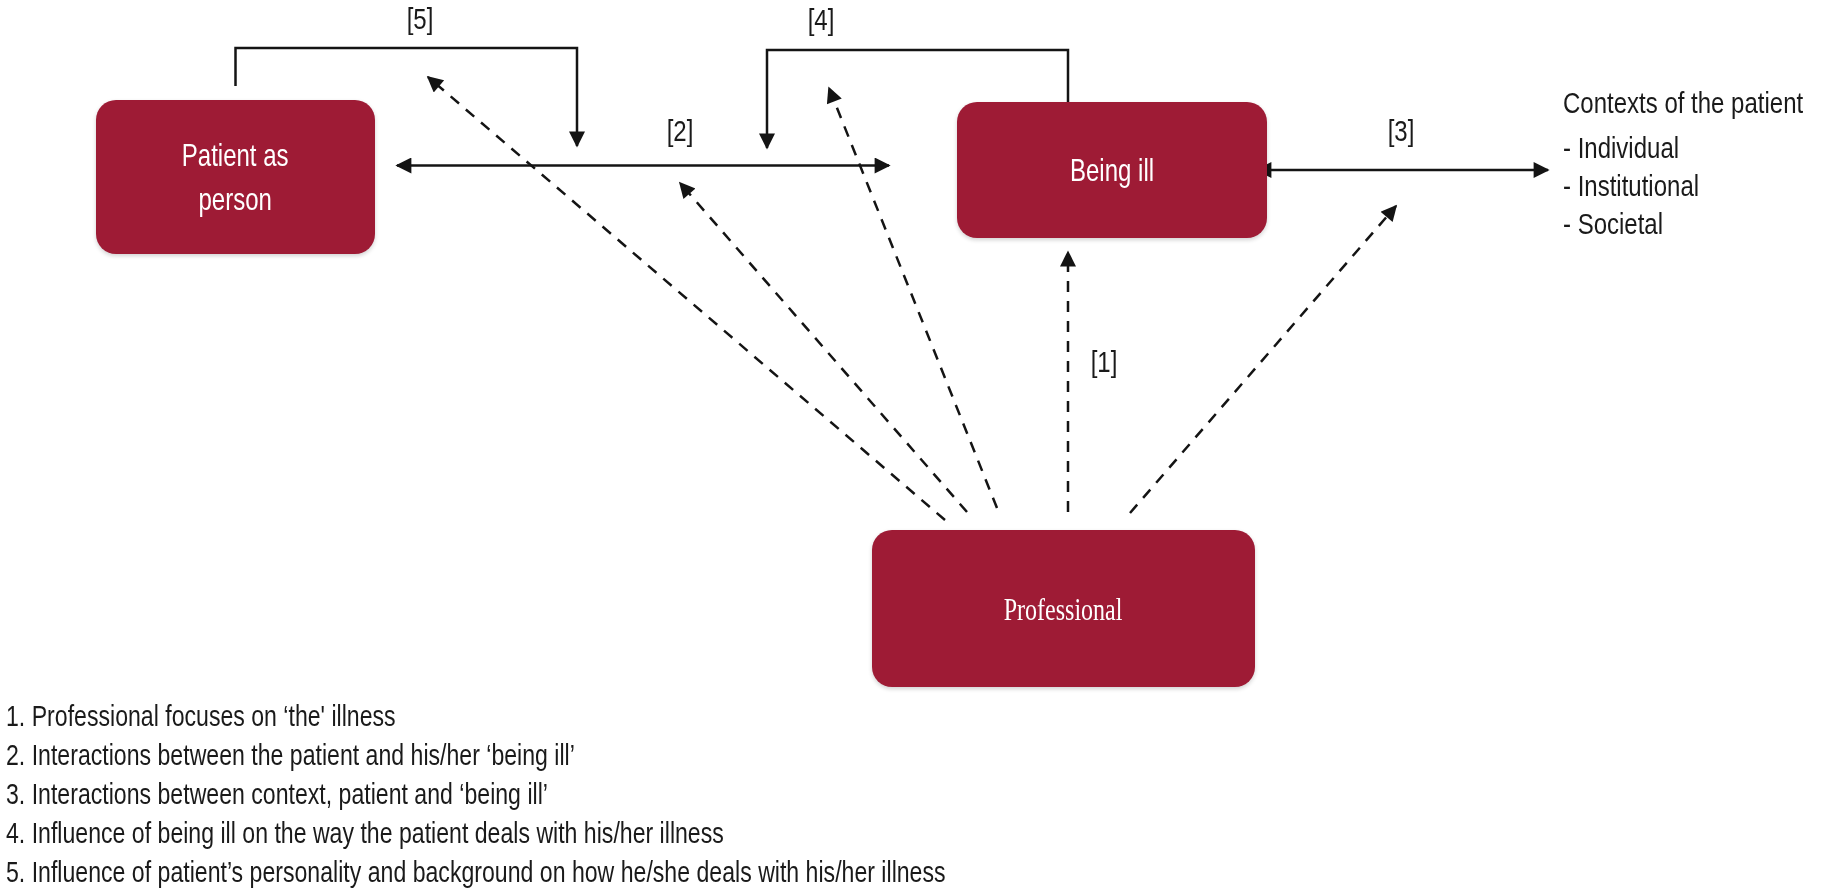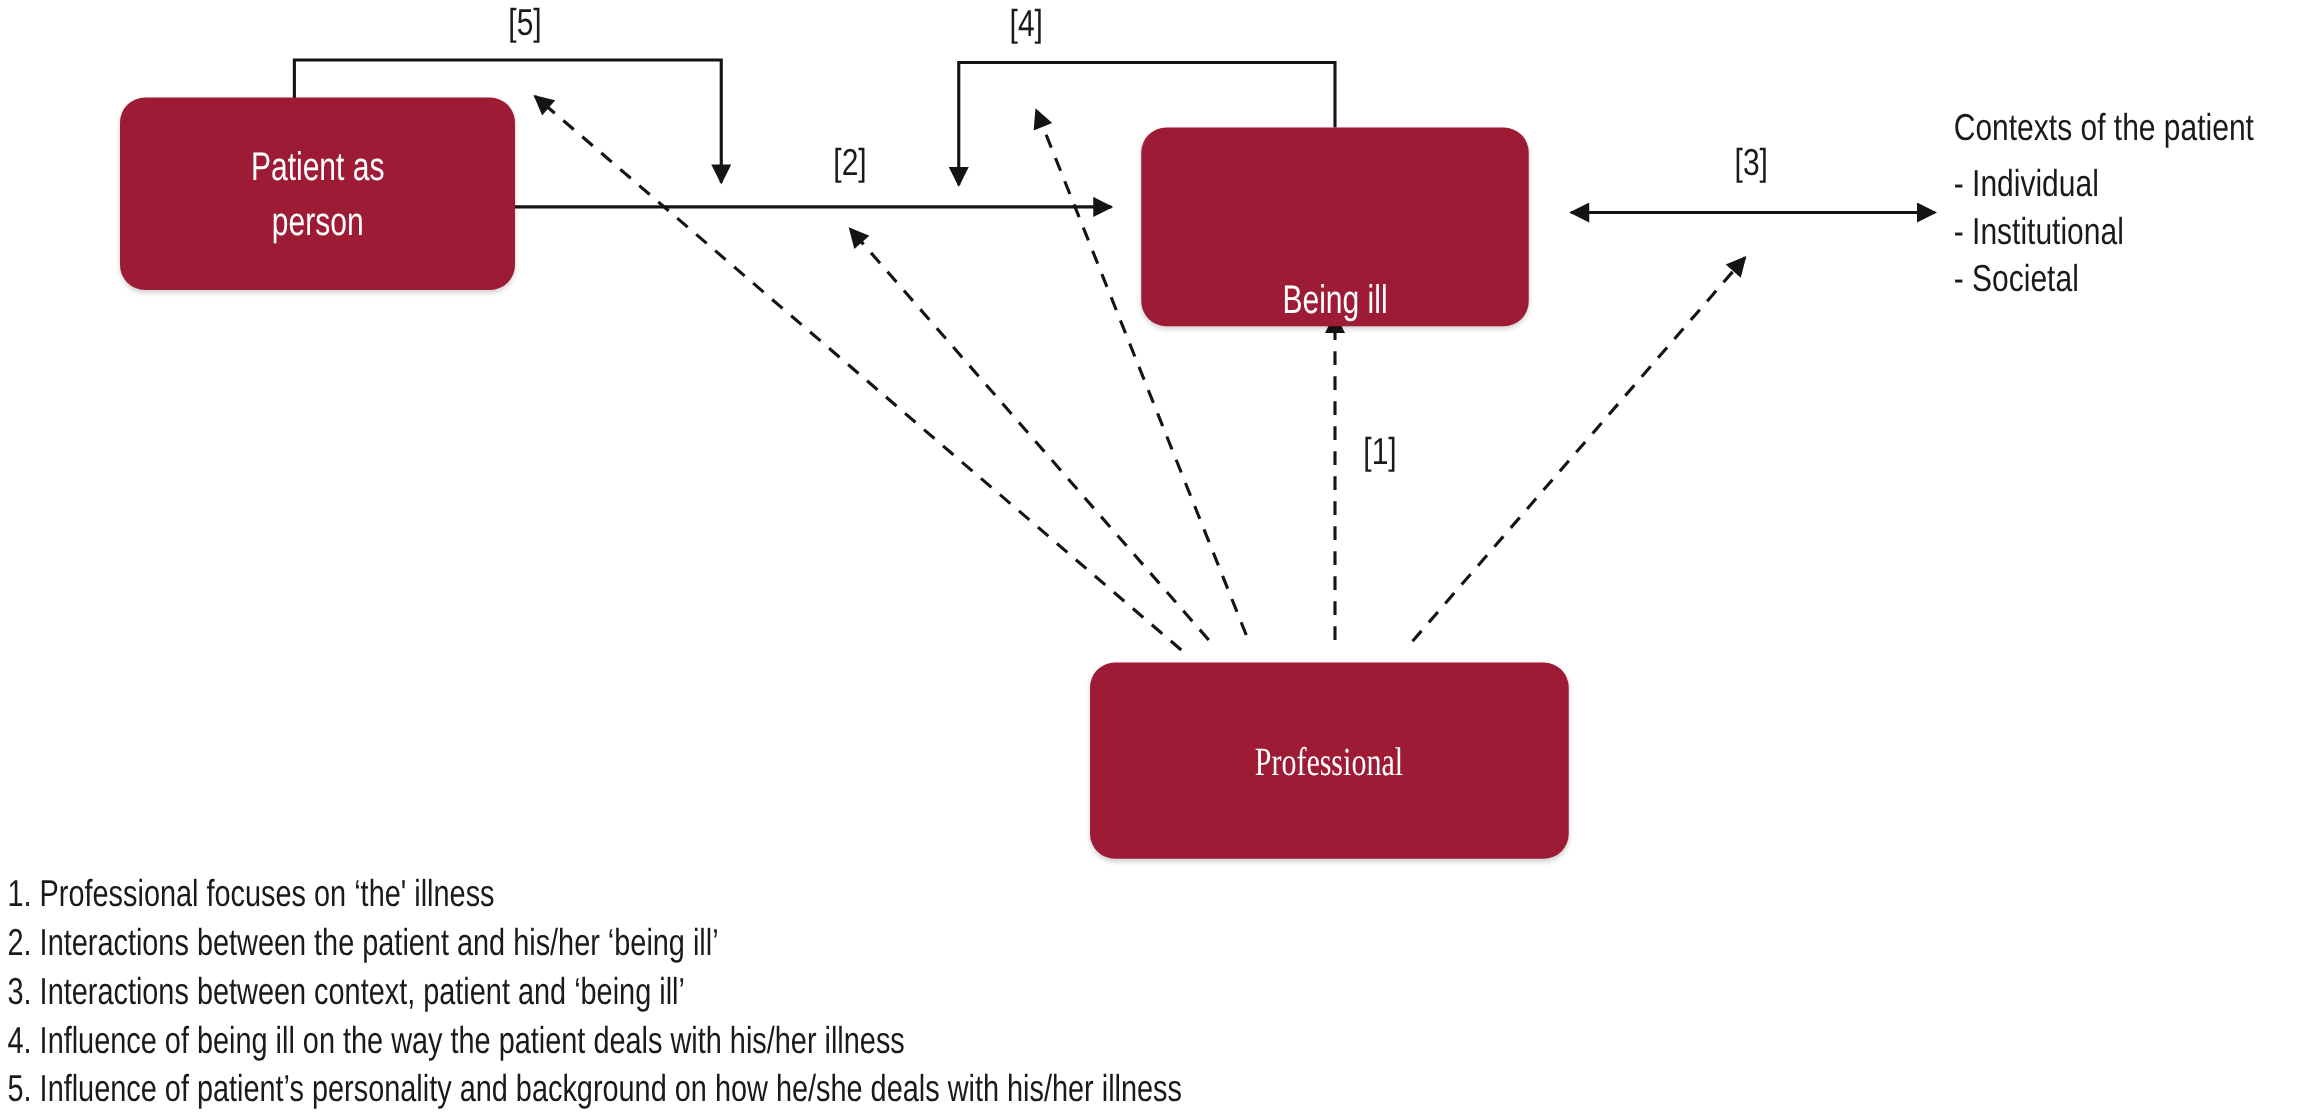--- a/index.html
+++ b/index.html
@@ -10,22 +10,22 @@
   #connector-layer{position:absolute;left:0;top:0;width:1845px;height:895px;}
   .node{
     position:absolute;border-radius:20px;background:var(--box_fill,#9E1B35);
     display:flex;align-items:center;justify-content:center;text-align:center;
     box-shadow:0 2px 4px rgba(0,0,0,.18);
   }
   .node .lbl{
     color:var(--box_text,#ffffff);font-size:32px;line-height:44px;font-weight:400;
     transform:scaleX(.75);transform-origin:center center;white-space:nowrap;
   }
-  #box-patient{left:96px;top:78px;width:316px;height:154px;}
-  #box-being-ill{left:913px;top:102px;width:310px;height:159px;align-items:flex-end;}
+  #box-patient{left:96px;top:100px;width:279px;height:154px;}
+  #box-being-ill{left:957px;top:102px;width:310px;height:136px;}
   #box-professional{left:872px;top:530px;width:383px;height:157px;font-family:Liberation Serif, serif;}
   .arrow-label{
     position:absolute;font-size:30px;line-height:30px;color:#1a1a1a;white-space:nowrap;
     transform:translateX(-50%) scaleX(.8);
   }
   #label-1{left:1104px;top:347px;}
   #label-2{left:680px;top:116px;}
   #label-3{left:1401px;top:116px;}
   #label-4{left:821px;top:5px;}
   #label-5{left:420px;top:4px;}

